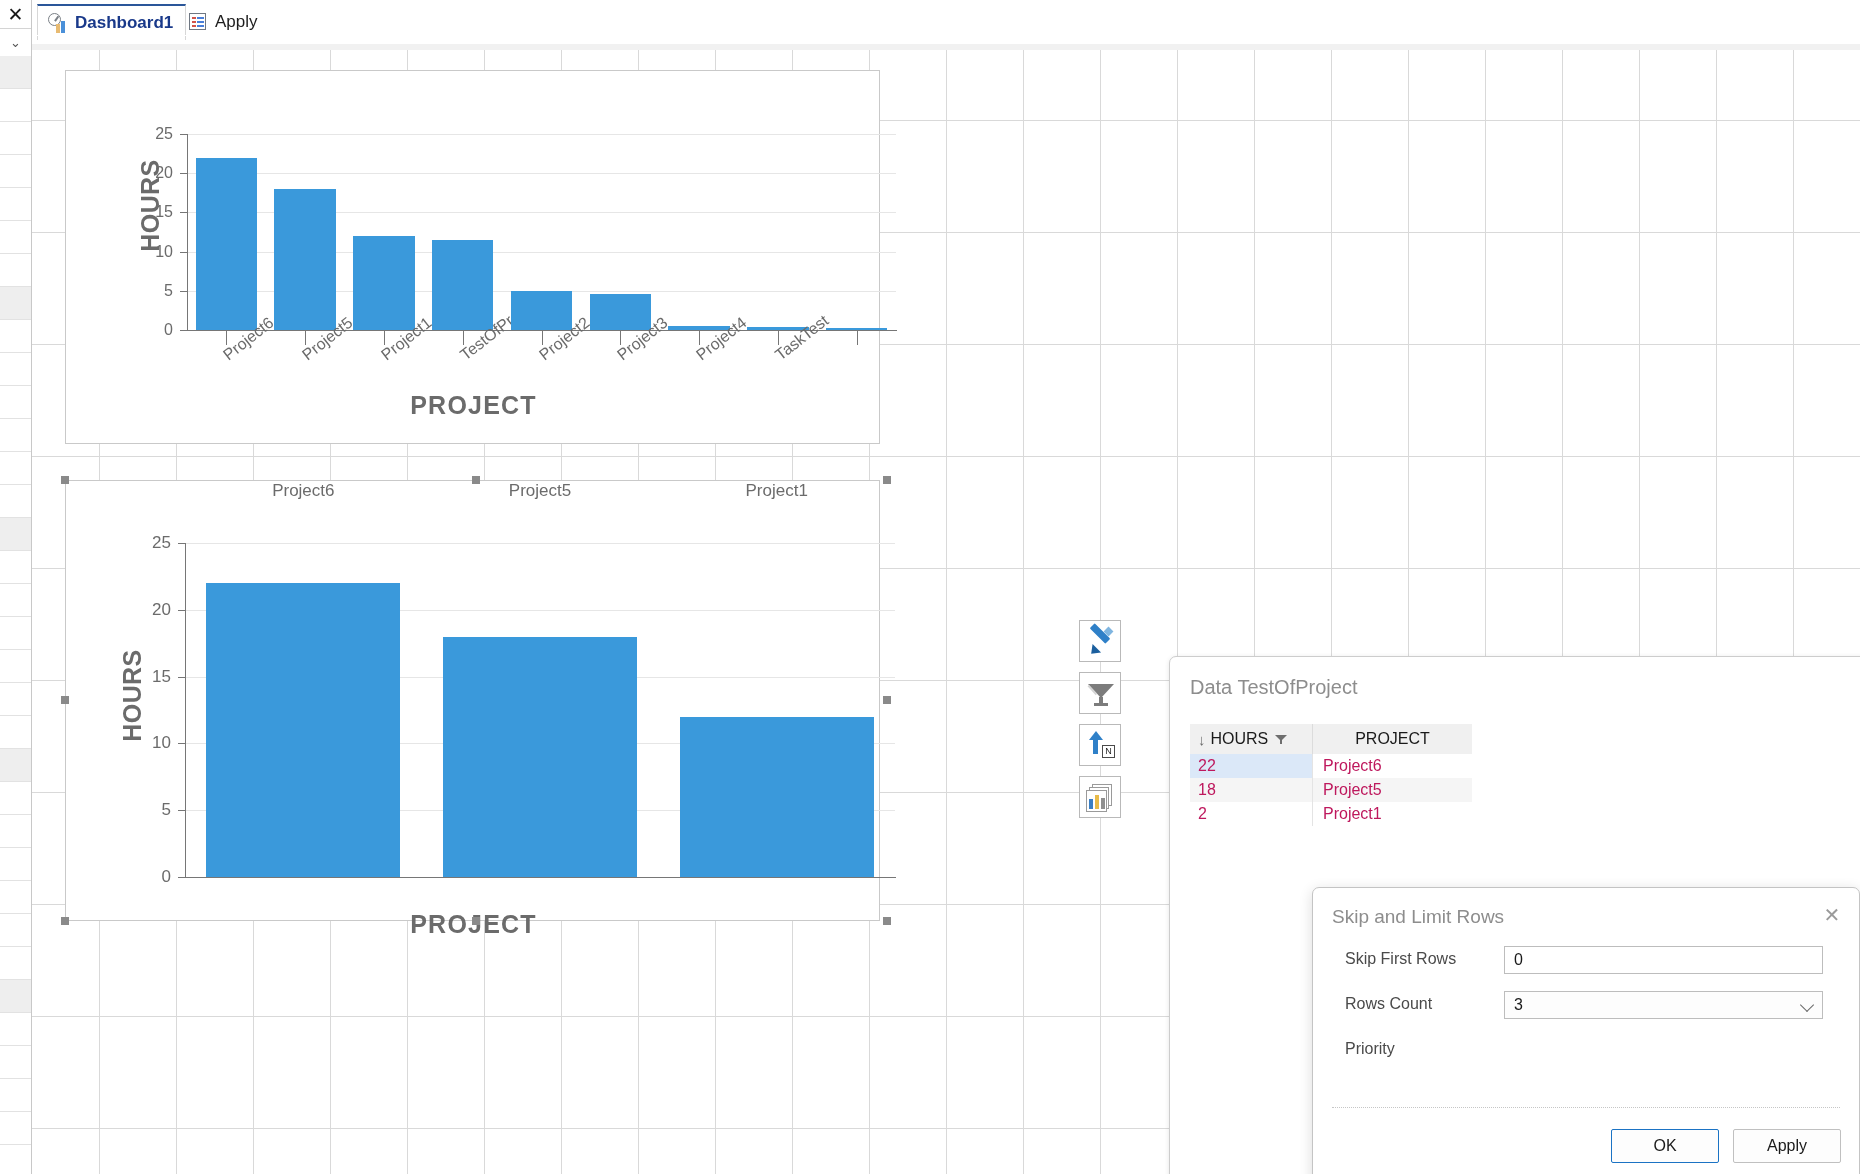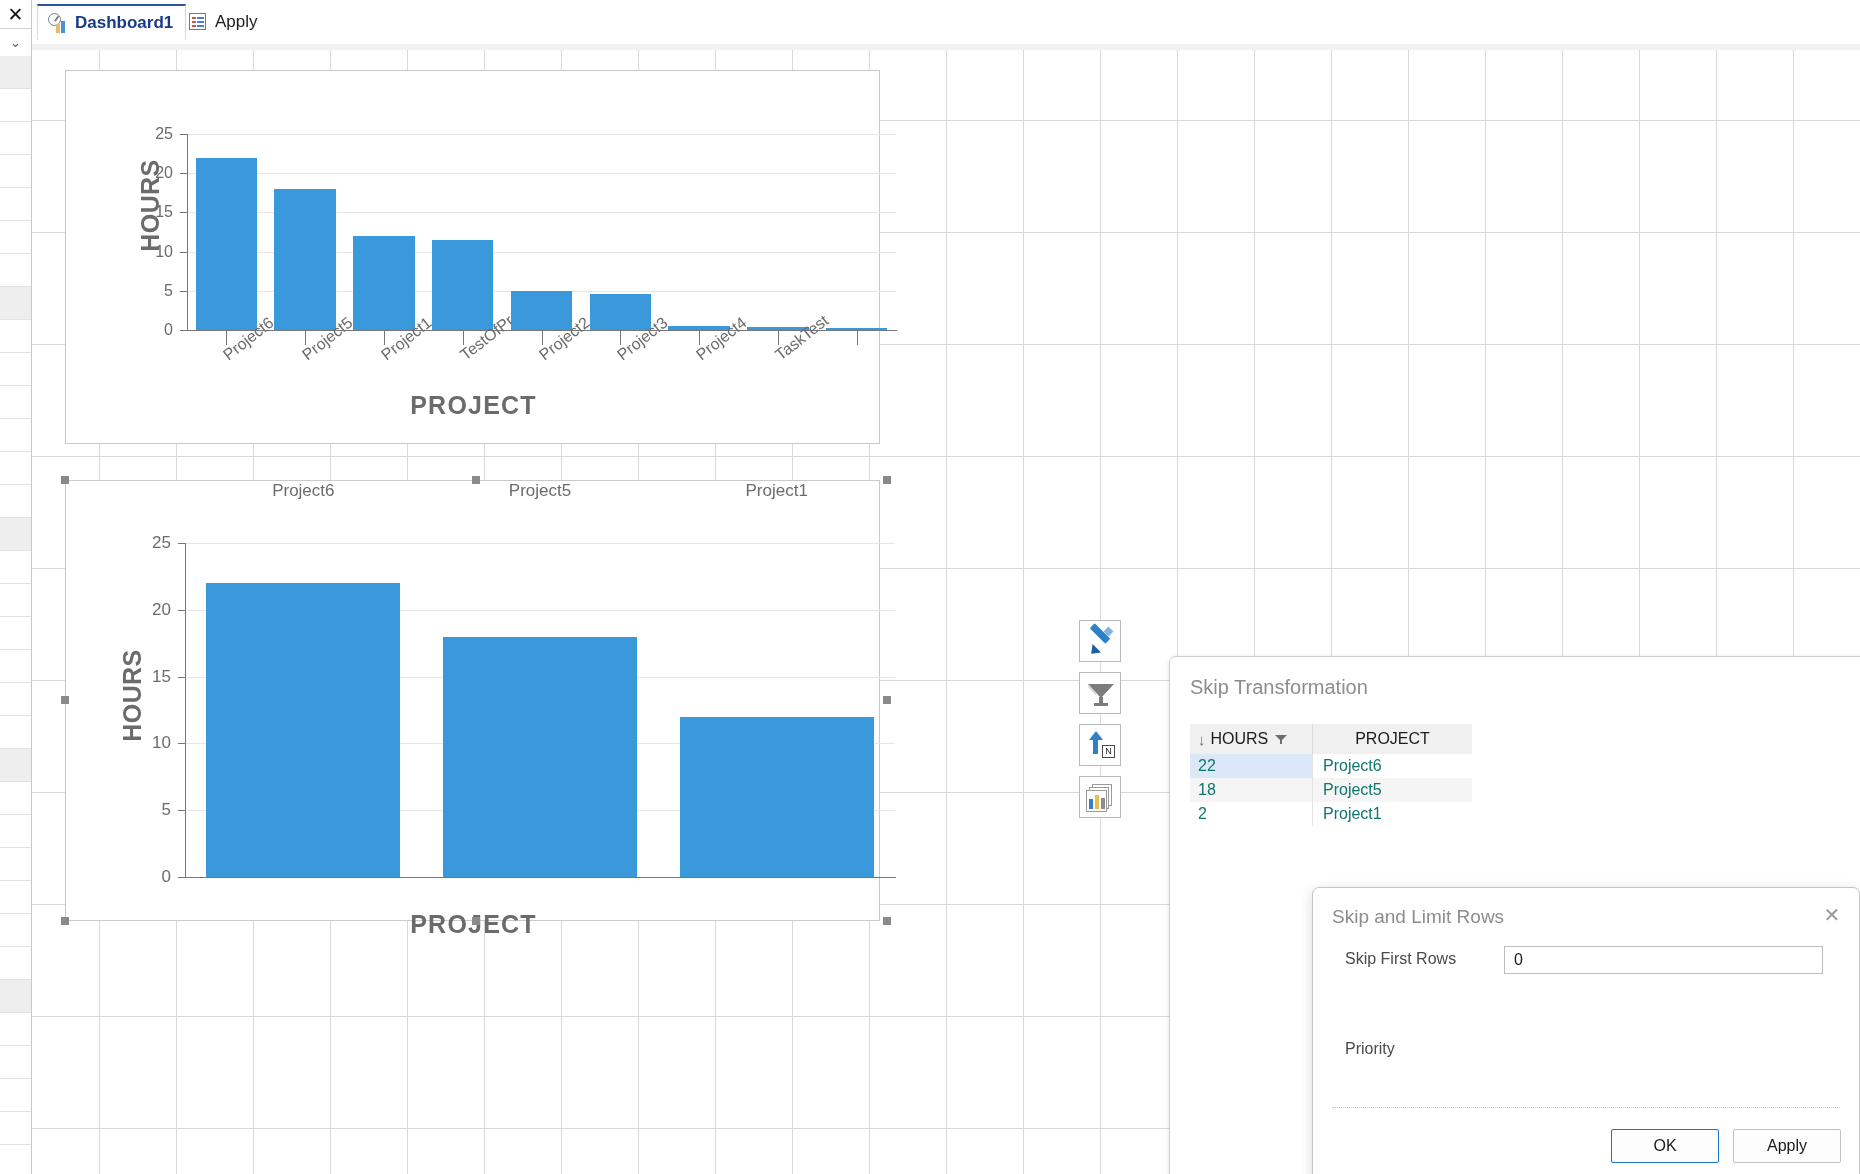--- a/index.html
+++ b/index.html
@@ -90,21 +90,21 @@
   .dt-table{position:absolute;left:20px;top:67px;width:282px;font-size:16px;}
   .dt-thead{display:flex;background:#f0f0f0;height:30px;color:#1a1a1a;}
   .dt-th{display:flex;align-items:center;box-sizing:border-box;}
   .dt-th.c1{width:122px;padding-left:8px;gap:5px;}
   .dt-th.c2{width:160px;justify-content:center;border-left:1px solid #dcdcdc;}
   .sort-arrow{font-size:15px;color:#6e6e6e;}
   .filt-ic{position:relative;width:13px;height:12px;margin-left:2px;}
   .filt-ic .f1{position:absolute;left:0;top:2px;width:0;height:0;border-left:6px solid transparent;border-right:6px solid transparent;border-top:6px solid #6e6e6e;}
   .filt-ic .f2{position:absolute;left:5px;top:7px;width:2px;height:4px;background:#6e6e6e;}
   .dt-row{display:flex;height:24px;}
-  .dt-td{display:flex;align-items:center;box-sizing:border-box;color:#0f766e;}
+  .dt-td{display:flex;align-items:center;box-sizing:border-box;color:#be185d;}
   .dt-td.c1{width:122px;padding-left:8px;}
   .dt-td.c2{width:160px;padding-left:10px;border-left:1px solid #e4e4e4;}
   .dt-row.sel .dt-td.c1{background:#dbe8f8;}
   .dt-row.alt .dt-td{background:#f5f5f5;}
   .dt-row.alt .dt-td.c1{background:#f5f5f5;}
 
   
   .dlg{position:absolute;left:1281px;top:843px;width:548px;height:303px;background:#ffffff;border:1px solid #c4c4c4;border-radius:7px;box-shadow:0 3px 14px rgba(0,0,0,.14);box-sizing:border-box;z-index:60;}
   .dlg-title{position:absolute;left:19px;top:18px;font-size:19px;color:#8d8d8d;}
   .dlg-close{position:absolute;right:14px;top:14px;width:26px;height:26px;display:flex;align-items:center;justify-content:center;color:#9a9a9a;font-size:20px;cursor:pointer;}
@@ -305,21 +305,21 @@
           <span class="sh" style="left:9px;top:10px;width:20px;height:22px;"></span>
           <span class="sh" style="left:6px;top:13px;width:21px;height:22px;background:#fff;"></span>
           <span class="cb" style="left:9px;top:22px;width:4px;height:10px;background:#3a7fc4;"></span>
           <span class="cb" style="left:15px;top:18px;width:4px;height:14px;background:#e8bb4a;"></span>
           <span class="cb" style="left:21px;top:21px;width:4px;height:11px;background:#8e8e8e;"></span>
         </span>
       </div>
     </div>
 
     <div class="dtpanel">
-      <div class="dt-title">Skip Transformation</div>
+      <div class="dt-title">Data TestOfProject</div>
       <div class="dt-table">
         <div class="dt-thead">
           <div class="dt-th c1">
             <span class="sort-arrow">↓</span>
             <span>HOURS</span>
             <span class="filt-ic">
                 <span class="f1"></span>
                 <span class="f2"></span>
               </span>
           </div>
@@ -344,20 +344,27 @@
 
     <div class="dlg">
       <div class="dlg-title">Skip and Limit Rows</div>
       <div class="dlg-close">✕</div>
 
       <div class="frow" style="top:58px;">
         <span class="flabel">Skip First Rows</span>
         <span class="fctl">0</span>
       </div>
 
+      <div class="frow" style="top:103px;">
+        <span class="flabel">Rows Count</span>
+        <span class="fctl combo">
+          <span>3</span>
+          <span class="chev"></span>
+        </span>
+      </div>
 
       <div class="frow" style="top:148px;">
         <span class="flabel">Priority</span>
       </div>
 
       <div class="dlg-sep"></div>
       <div class="dlg-btn ok">OK</div>
       <div class="dlg-btn cancel">Apply</div>
     </div>
 

